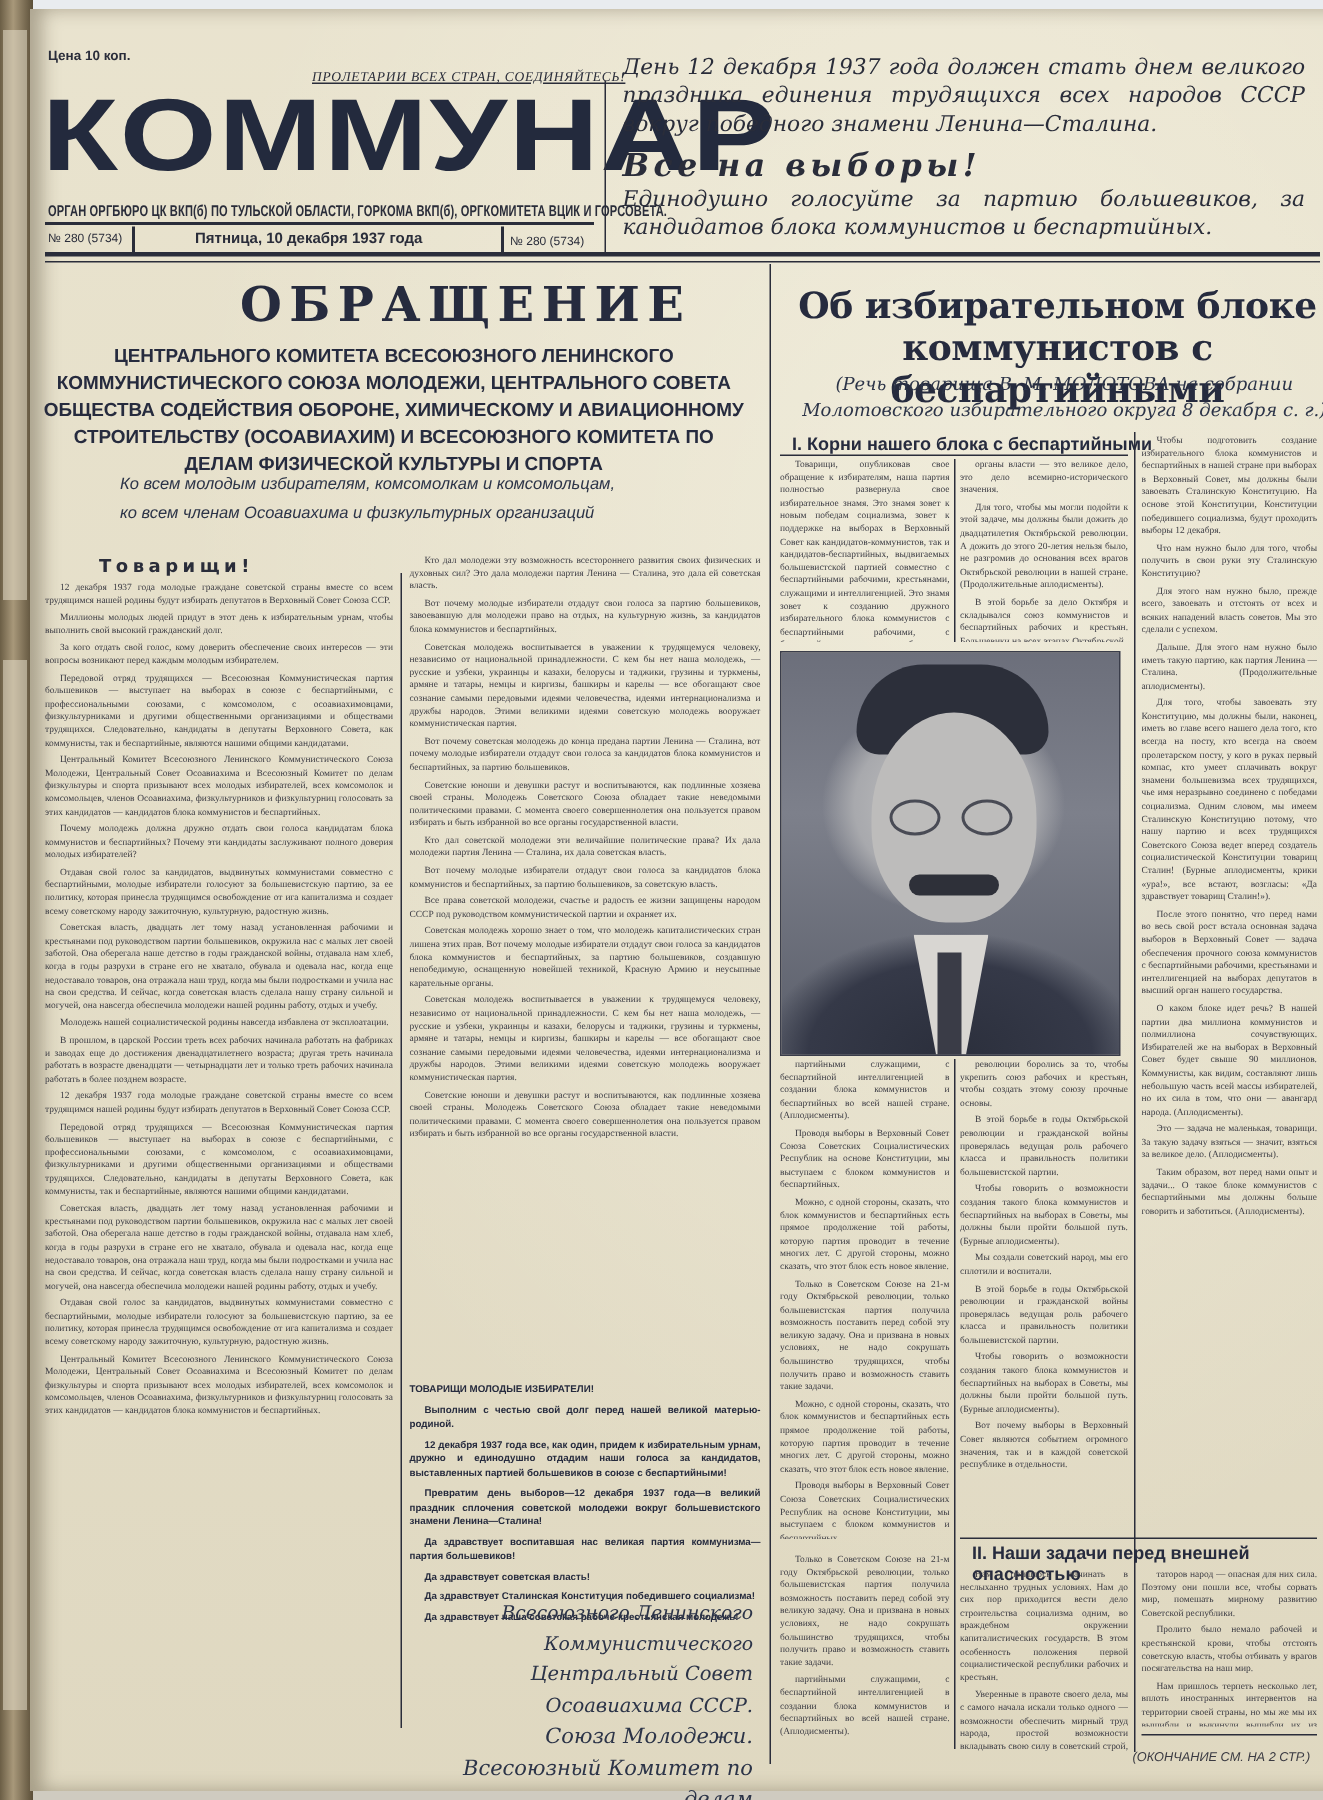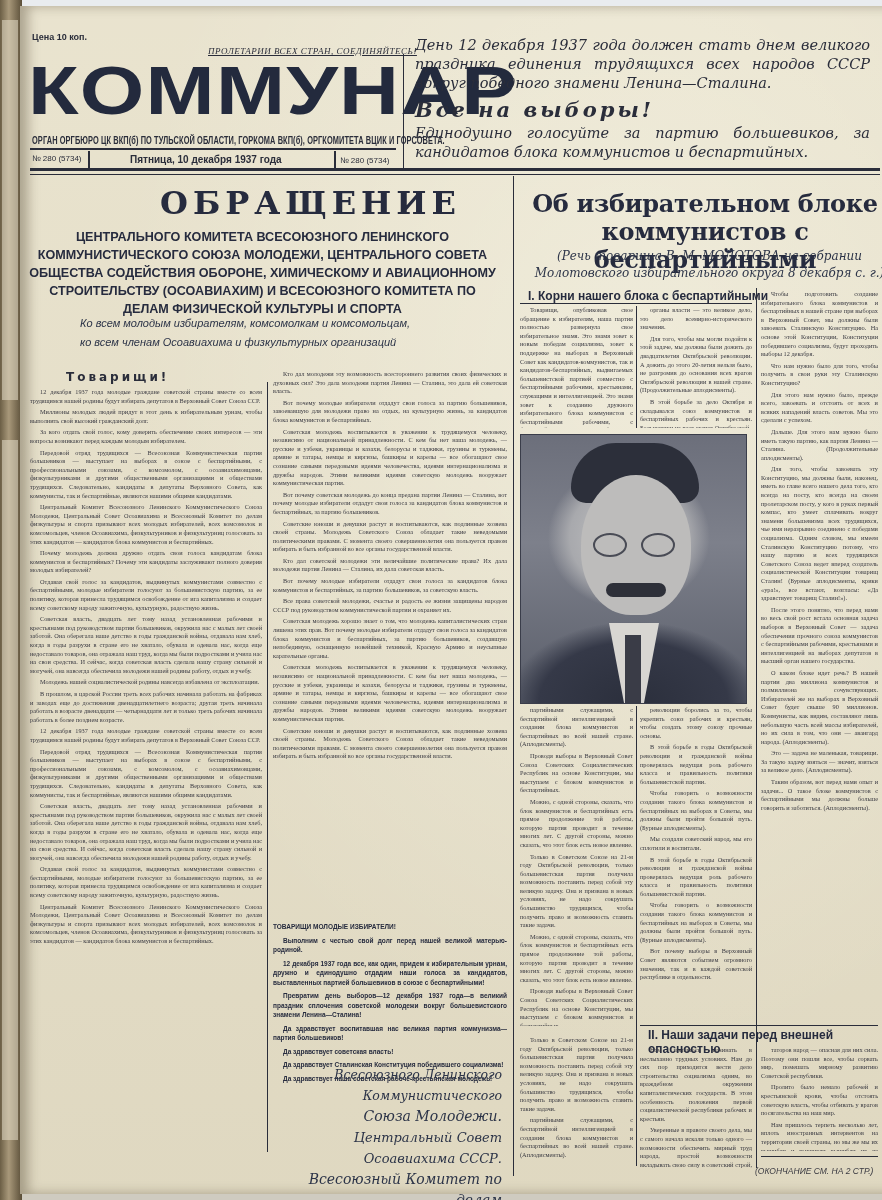--- a/index.html
+++ b/index.html
@@ -129,22 +129,22 @@
     <p>12 декабря 1937 года все, как один, придем к избирательным урнам, дружно и единодушно отдадим наши голоса за кандидатов, выставленных партией большевиков в союзе с беспартийными!</p>
     <p>Превратим день выборов—12 декабря 1937 года—в великий праздник сплочения советской молодежи вокруг большевистского знамени Ленина—Сталина!</p>
     <p>Да здравствует воспитавшая нас великая партия коммунизма—партия большевиков!</p>
     <p>Да здравствует советская власть!</p>
     <p>Да здравствует Сталинская Конституция победившего социализма!</p>
     <p>Да здравствует наша советская рабоче-крестьянская молодежь!</p>
   </div>
 
   <div class="abs sign" style="left:258px;top:1058px;width:224px">
     <div style="font-size:12.5px">Всесоюзного Ленинского Коммунистического</div>
+    <div style="font-size:13px">Центральный Совет Осоавиахима СССР.</div>
     <div>Союза Молодежи.</div>
-    <div style="font-size:13px">Центральный Совет Осоавиахима СССР.</div>
     <div>Всесоюзный Комитет по делам</div>
 
   </div>
 
   <div class="abs vline" style="left:493px;top:170px;height:1000px"></div>
 
   <div class="abs mol-title">
     <div>Об избирательном блоке</div>
     <div>коммунистов с беспартийными</div>
   </div>

